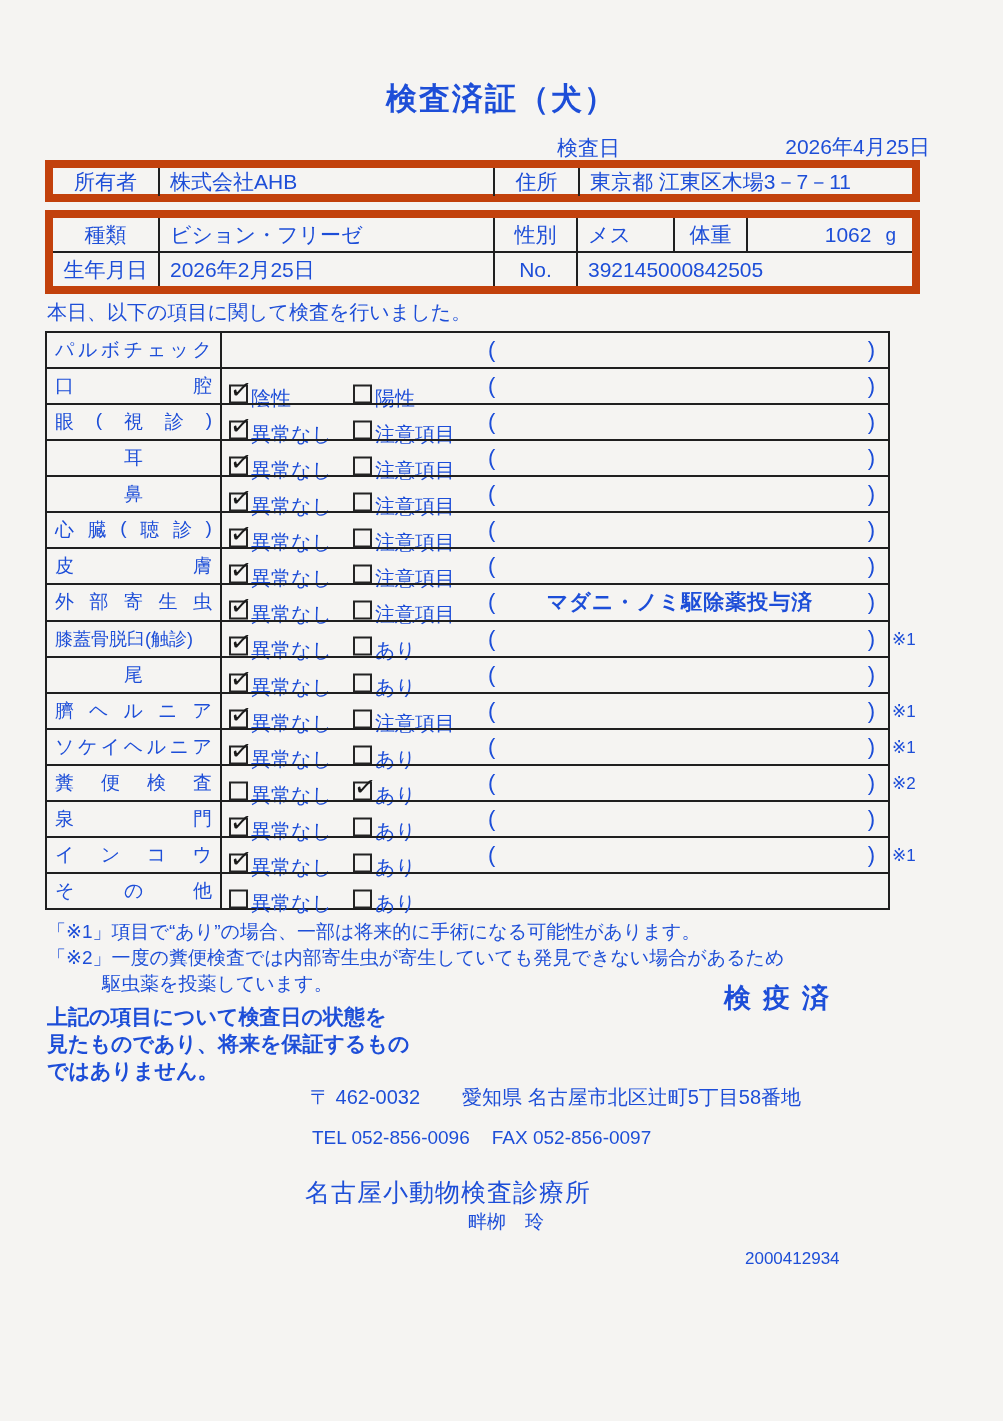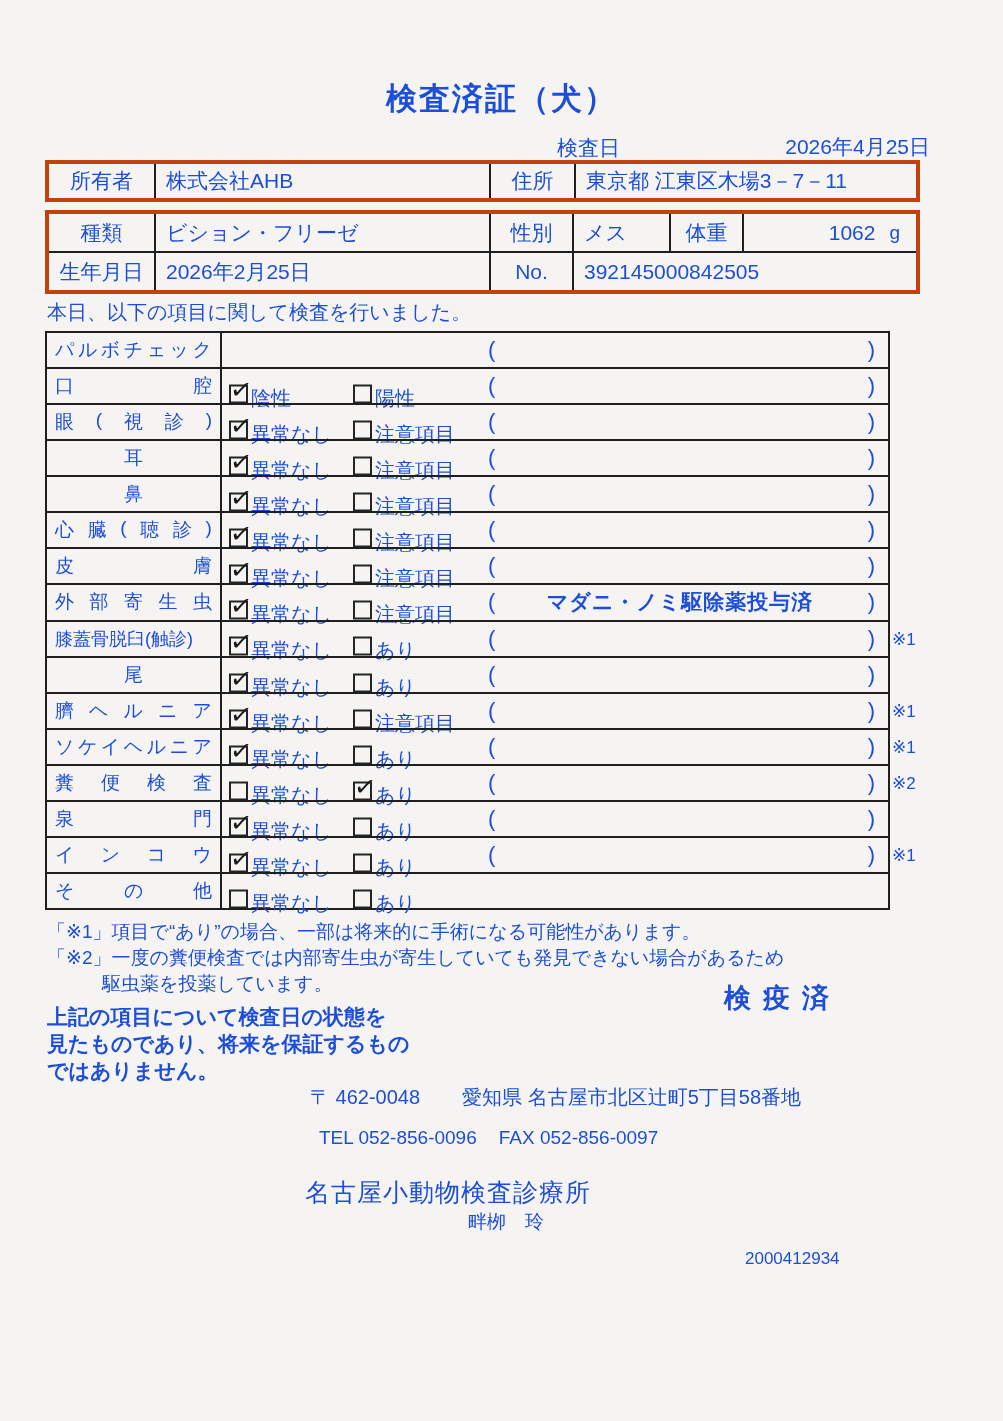--- a/index.html
+++ b/index.html
@@ -20,21 +20,21 @@
   .title{
     left:0;right:0;top:78px;
     text-align:center;
     font-size:31px;font-weight:600;letter-spacing:2px;
   }
   .examdate-label{left:557px;top:134px;font-size:21px;font-weight:500;}
   .examdate-value{left:700px;top:133px;width:230px;text-align:right;font-size:21px;font-weight:500;}
 
   
   .htable{
-    border:4px solid #c2410c;
+    border:8px solid #c2410c;
     display:flex;flex-direction:column;
     box-sizing:border-box;
     background:transparent;
   }
   .hrow{display:flex;flex:1;}
   .hrow + .hrow{border-top:2px solid #1f1f1f;}
   .hcell{
     box-sizing:border-box;
     display:flex;align-items:center;
     font-size:21px;font-weight:500;
@@ -100,21 +100,21 @@
     width:40px;font-size:17px;font-weight:500;
   }
 
   
   .notes{left:47px;top:919px;font-size:19px;font-weight:500;line-height:26px;}
   .notes .indent{padding-left:55px;}
   .disclaimer{left:47px;top:1003px;font-size:21px;font-weight:600;line-height:27px;}
   .stamp{left:688px;top:980px;font-size:27px;font-weight:600;letter-spacing:12px;margin-left:36px;}
   .postal-line{left:310px;top:1084px;font-size:20px;font-weight:500;}
   .postal-line .gap{display:inline-block;width:42px;}
-  .tel-line{left:312px;top:1127px;font-size:19px;font-weight:500;margin-left:7px;}
+  .tel-line{left:312px;top:1127px;font-size:19px;font-weight:500;}
   .tel-line .gap{display:inline-block;width:22px;}
   .clinic-name{left:305px;top:1176px;font-size:25px;font-weight:500;letter-spacing:1px;}
   .vet-name{left:468px;top:1209px;font-size:19px;font-weight:500;}
   .serial{left:745px;top:1249px;font-size:17px;font-weight:500;}
 </style>
 </head>
 <body>
 
 <div class="page">
 
@@ -489,21 +489,21 @@
 
   <div class="abs disclaimer">
     <div>上記の項目について検査日の状態を</div>
     <div>見たものであり、将来を保証するもの</div>
     <div>ではありません。</div>
   </div>
 
   <div class="abs stamp">検疫済</div>
 
   <div class="abs postal-line">
-    <span>〒 462-0048</span><span class="gap"></span><span>愛知県 名古屋市北区辻町5丁目58番地</span>
+    <span>〒 462-0032</span><span class="gap"></span><span>愛知県 名古屋市北区辻町5丁目58番地</span>
   </div>
 
   <div class="abs tel-line">
     <span>TEL 052-856-0096</span><span class="gap"></span><span>FAX 052-856-0097</span>
   </div>
 
   <div class="abs clinic-name">名古屋小動物検査診療所</div>
   <div class="abs vet-name">畔栁　玲</div>
   <div class="abs serial">2000412934</div>
 

